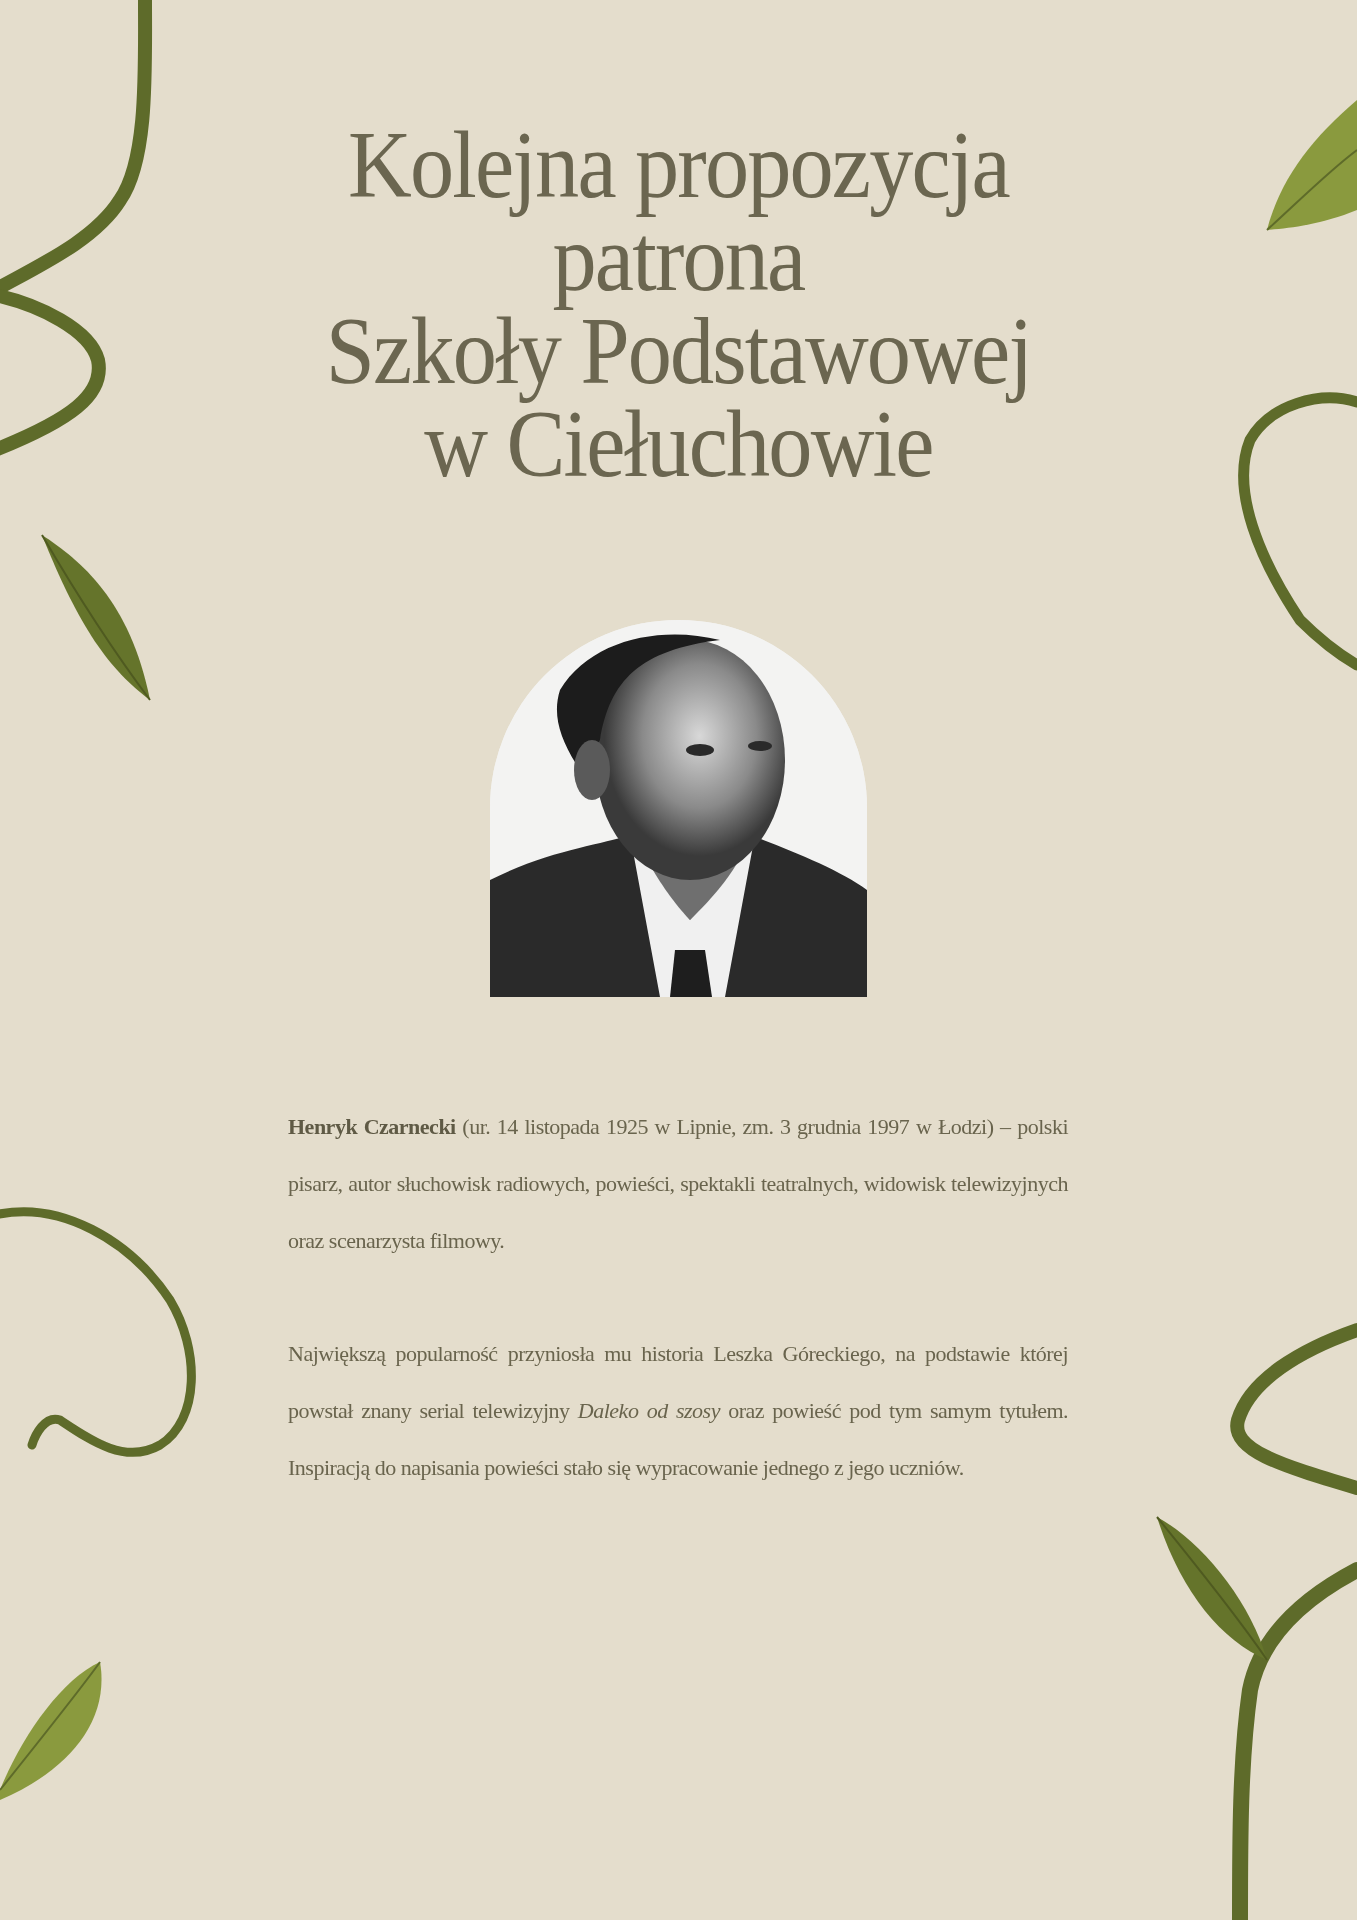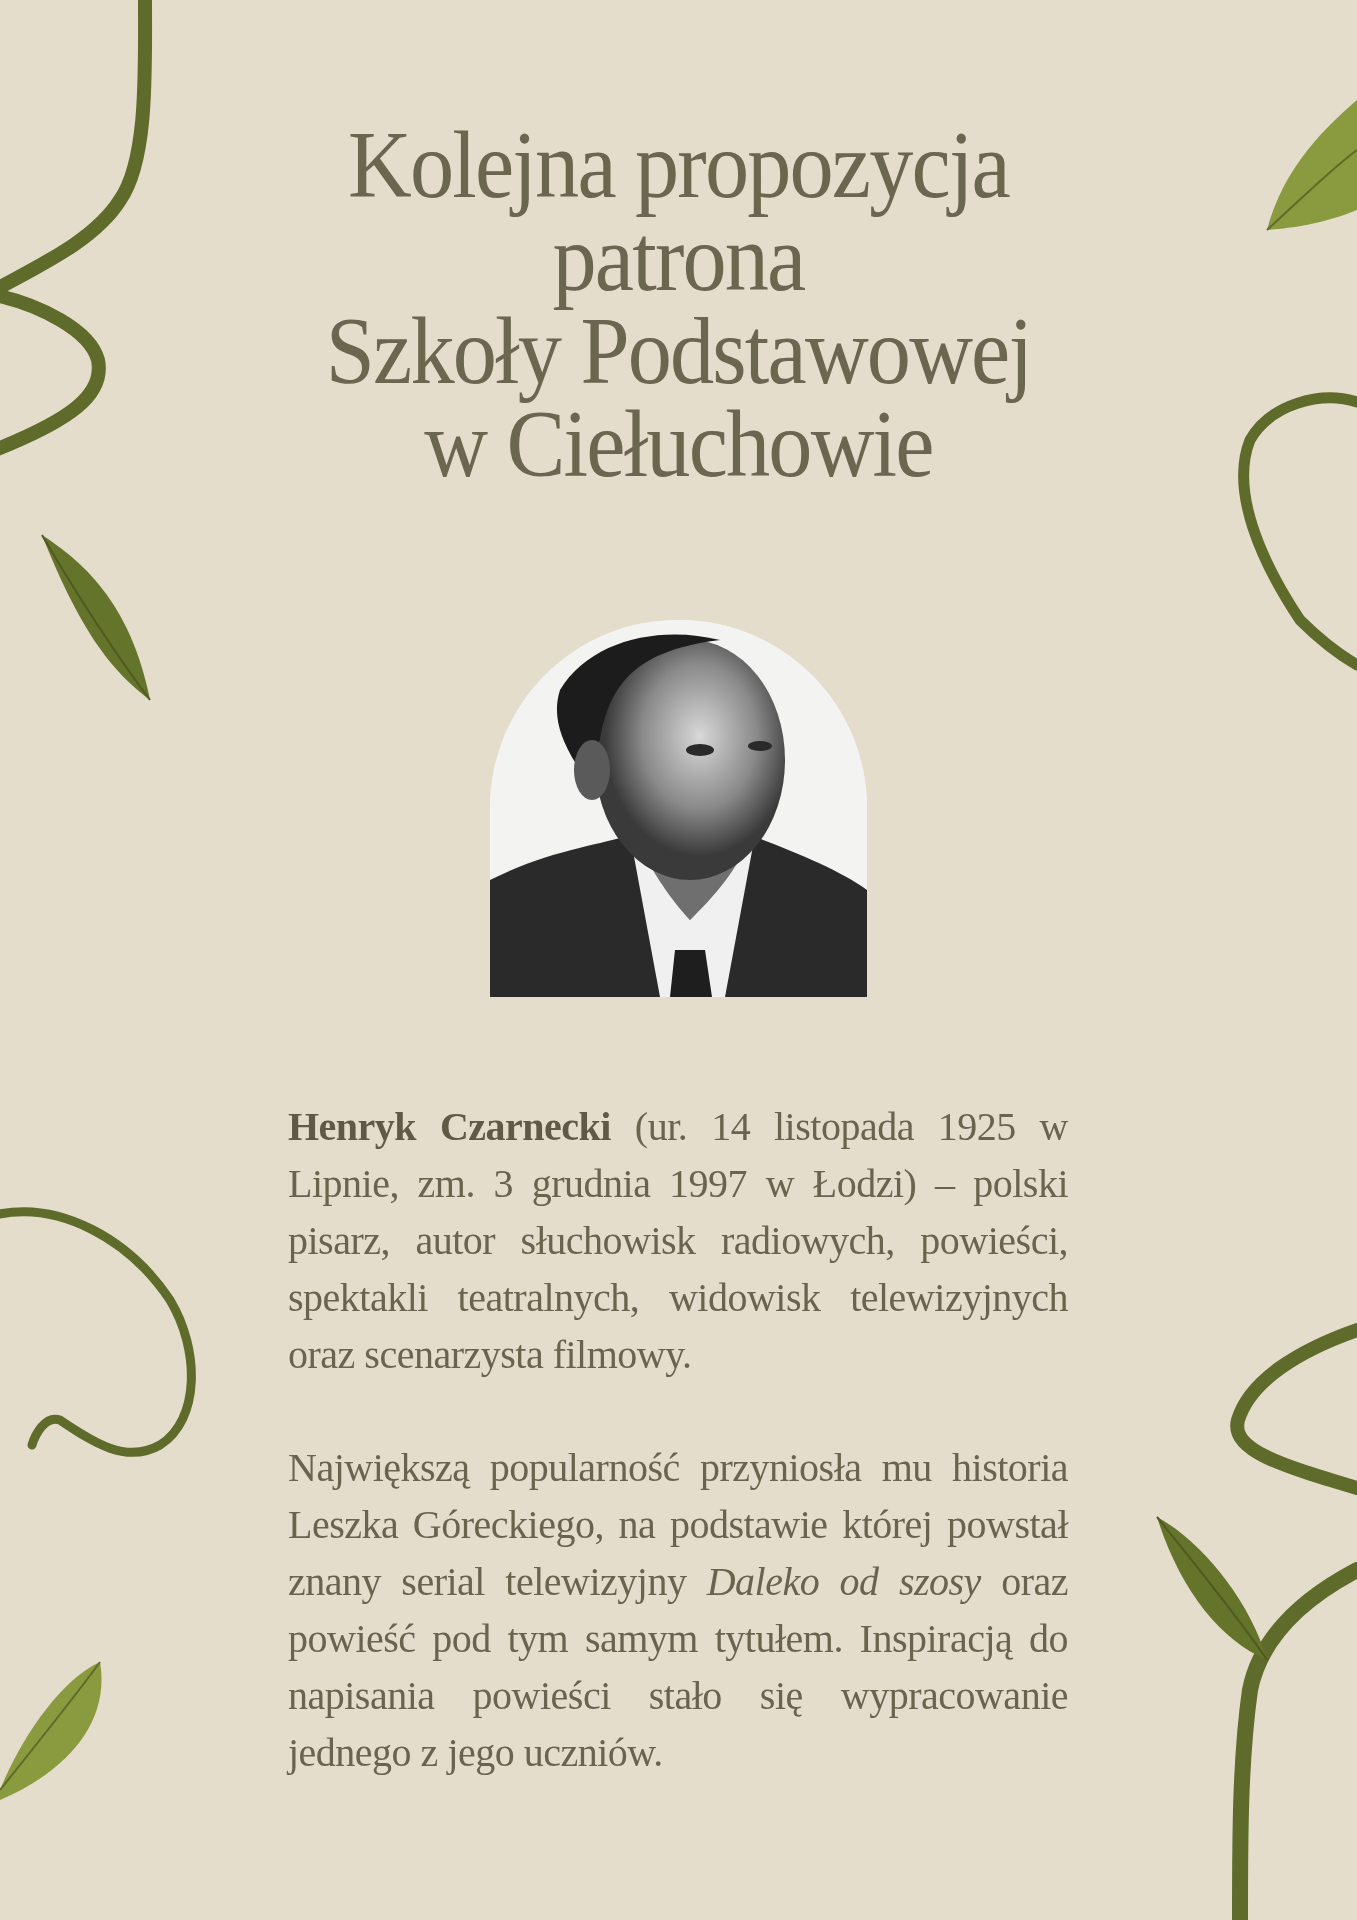--- a/index.html
+++ b/index.html
@@ -19,21 +19,21 @@
     color: #6B6650; letter-spacing: -2px;
     transform: scaleX(0.92);
   }
   .title span { display: block; }
   .portrait {
     position: absolute; left: 490px; top: 620px; width: 377px; height: 377px;
     border-radius: 188px 188px 0 0; overflow: hidden; background: #F2F1EE;
   }
   .content {
     position: absolute; left: 288px; top: 1098px; width: 780px;
-    font-size: 40px; line-height: 57px; text-align: justify;
+    font-size: 22px; line-height: 57px; text-align: justify;
     color: #69644D; letter-spacing: -0.5px;
   }
   .content p { margin: 0; }
   .content p + p { margin-top: 56px; font-family: Liberation Serif, serif; }
   .content b { font-weight: bold; color: #5F5A45; }
   .content i { font-style: italic; }
 </style>
 </head>
 <body>
 

